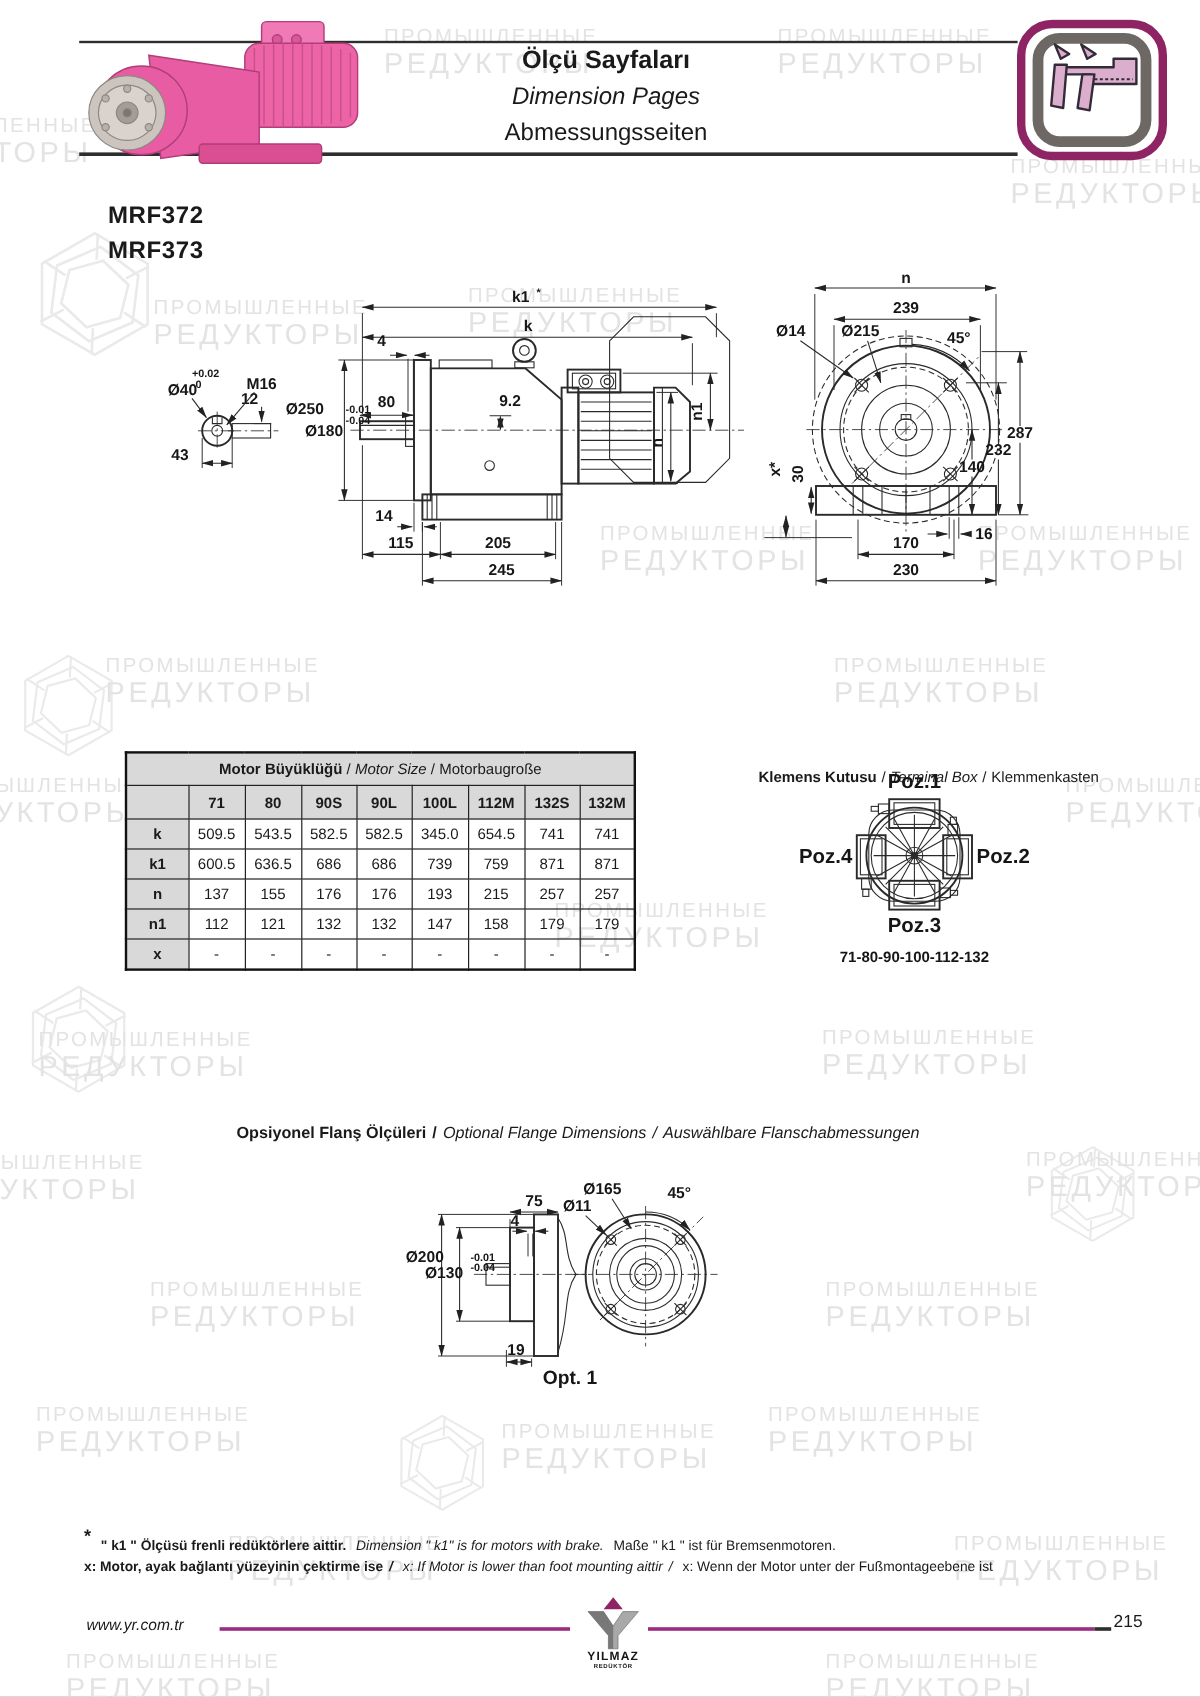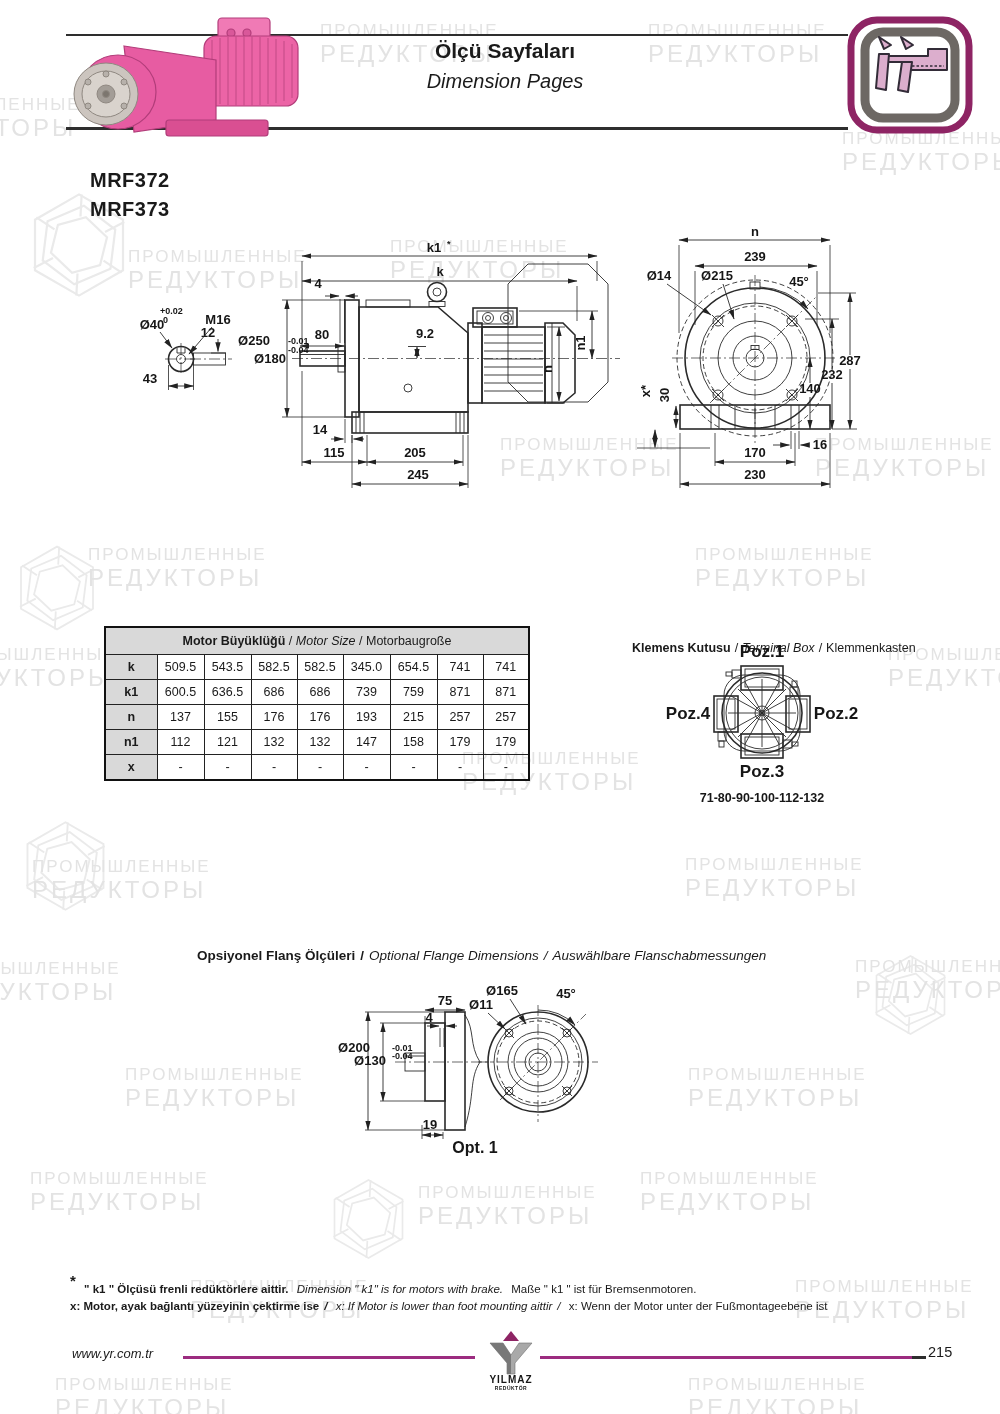--- a/index.html
+++ b/index.html
@@ -24,21 +24,21 @@
   
   table.szt{position:absolute;left:104px;top:626px;border-collapse:collapse;border:2px solid #111;z-index:2;}
   .szt td,.szt th{border:1.4px solid #222;text-align:center;font-size:12.5px;padding:0;}
   .szt .tt{height:26px;background:#d9d9d9;font-weight:normal;}
   .szt th{background:#d9d9d9;height:27px;}
   .szt td{height:24px;background:transparent;}
   .szt td.g{background:#d9d9d9;font-weight:bold;}
   
   .sech{position:absolute;font-size:12.5px;}
   .sech span{margin-right:4px;}
-  .flh{position:absolute;left:197px;top:936px;font-size:13.5px;margin-top:12px;}
+  .flh{position:absolute;left:197px;top:936px;font-size:13.5px;}
   .flh span{margin-right:5px;}
   
   .fn{position:absolute;font-size:11.5px;}
   .fn span{margin-right:5px;}
   
   .ftline{position:absolute;top:1356px;height:2.5px;background:#9c2c80;}
   
   svg text{font-family:"Liberation Sans",sans-serif;font-weight:bold;font-size:13px;fill:#161616;text-anchor:middle;}
   svg text.dts{font-size:9px;text-anchor:start;}
   svg text.big{font-size:17px;} svg text.med{font-size:12.5px;} svg text.cap{font-size:16px;}
@@ -190,20 +190,21 @@
       <span class="l1">ПРОМЫШЛЕННЫЕ</span>
       <span class="l2">РЕДУКТОРЫ</span>
     </div>
 
   <div class="rule" style="left:66px;top:34px;width:782px;height:2px"></div>
   <div class="rule" style="left:66px;top:127px;width:782px;height:2.5px"></div>
 
   <div class="title">
     <div class="t1">Ölçü Sayfaları</div>
     <div class="t2">Dimension Pages</div>
+    <div class="t3">Abmessungsseiten</div>
   </div>
 
   <svg class="a" style="left:66px;top:8px" width="250" height="138" viewBox="0 0 250 138">
     <g stroke="#b23d7a" stroke-width="1.2">
       <rect x="152" y="10" width="52" height="30" rx="4" fill="#f07ab5"></rect>
       <circle cx="165" cy="25" r="4" fill="#d9589a"></circle>
         <circle cx="181" cy="25" r="4" fill="#d9589a"></circle>
       <rect x="138" y="28" width="94" height="70" rx="12" fill="#ec64a6"></rect>
       <path d="M146,32V94 M154,30V96 M162,29V97 M170,28V98 M178,28V98 M186,28V98 M194,29V97 M202,30V96 M210,31V95 M218,33V93 M226,36V90" fill="none" stroke="#c94f8b"></path>
       <path d="M58,38 L150,52 L150,112 L68,124 Z" fill="#e75ca2"></path>
@@ -428,20 +429,31 @@
     <tbody>
         <tr>
           <td class="tt" colspan="9">
       <span class="b">Motor Büyüklüğü</span>
       <span>/</span>
       <span class="i">Motor Size</span>
       <span>/</span>
       <span>Motorbaugroße</span>
     </td>
         </tr>
+    <tr>
+      <th></th>
+      <th>71</th>
+      <th>80</th>
+      <th>90S</th>
+      <th>90L</th>
+      <th>100L</th>
+      <th>112M</th>
+      <th>132S</th>
+      <th>132M</th>
+    </tr>
     <tr>
       <td class="g">k</td>
       <td>509.5</td>
       <td>543.5</td>
       <td>582.5</td>
       <td>582.5</td>
       <td>345.0</td>
       <td>654.5</td>
       <td>741</td>
       <td>741</td>

